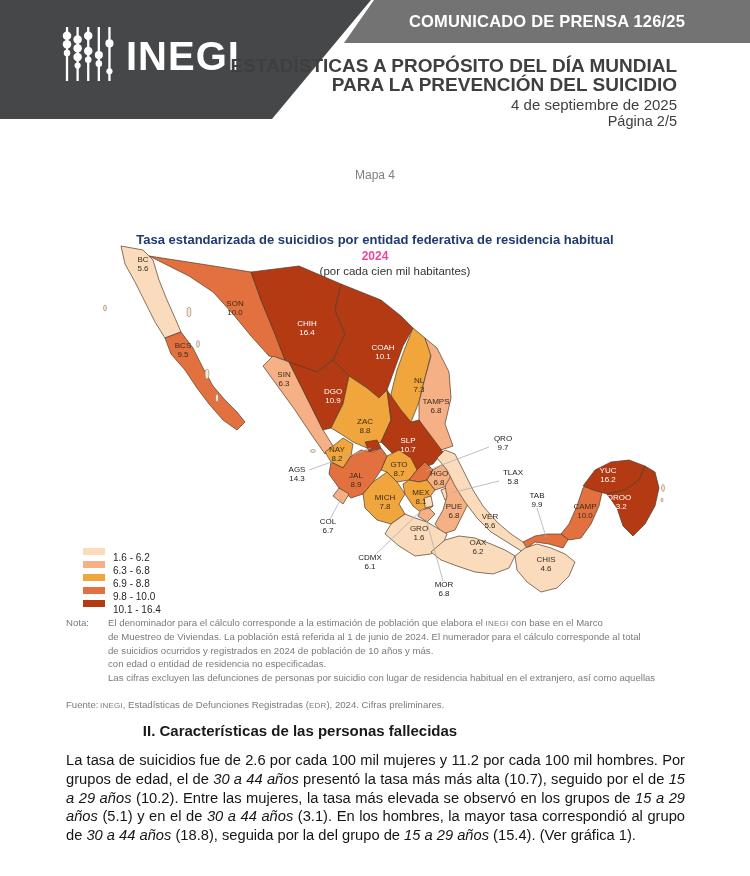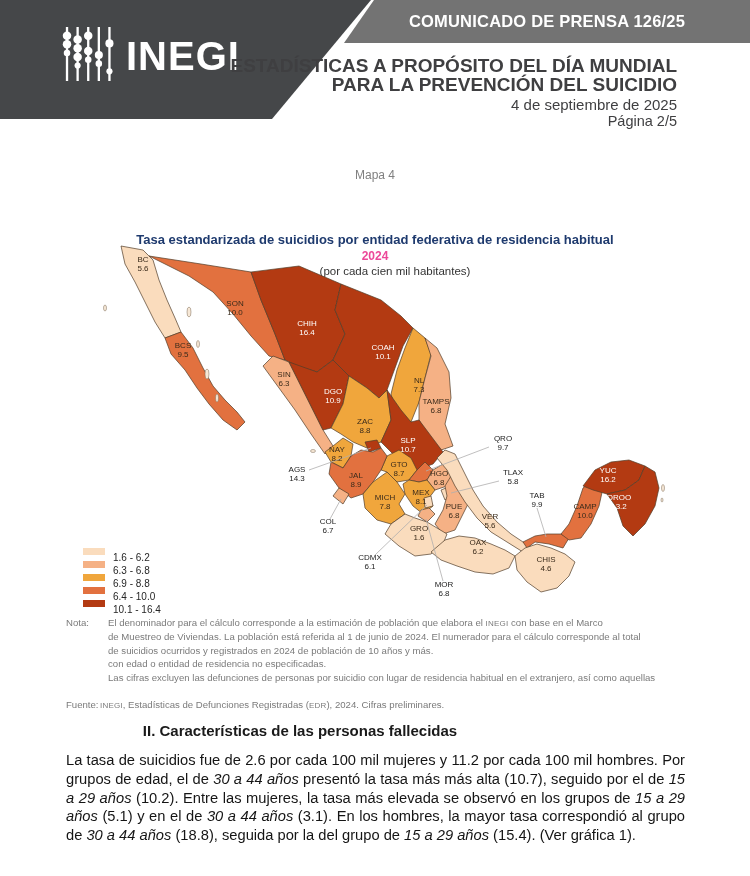--- a/index.html
+++ b/index.html
@@ -192,21 +192,21 @@
       <div class="legend-row">
         <div class="legend-swatch" style="background: rgb(245, 177, 133);"></div>
         <div class="legend-label">6.3 - 6.8</div>
       </div>
       <div class="legend-row">
         <div class="legend-swatch" style="background: rgb(240, 166, 60);"></div>
         <div class="legend-label">6.9 - 8.8</div>
       </div>
       <div class="legend-row">
         <div class="legend-swatch" style="background: rgb(226, 113, 63);"></div>
-        <div class="legend-label">6.4 - 10.0</div>
+        <div class="legend-label">9.8 - 10.0</div>
       </div>
       <div class="legend-row">
         <div class="legend-swatch" style="background: rgb(179, 58, 18);"></div>
         <div class="legend-label">10.1 - 16.4</div>
       </div>
     </div>
 
   <div class="note">
     <div class="note-row">
       <div class="note-label">Nota:</div>

